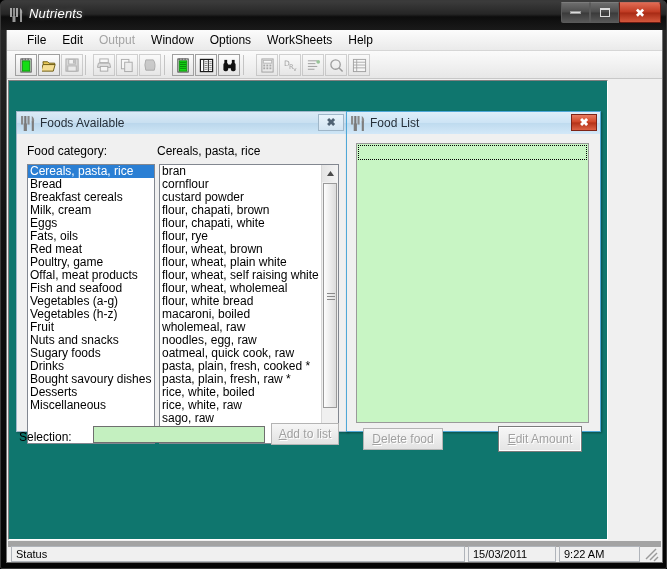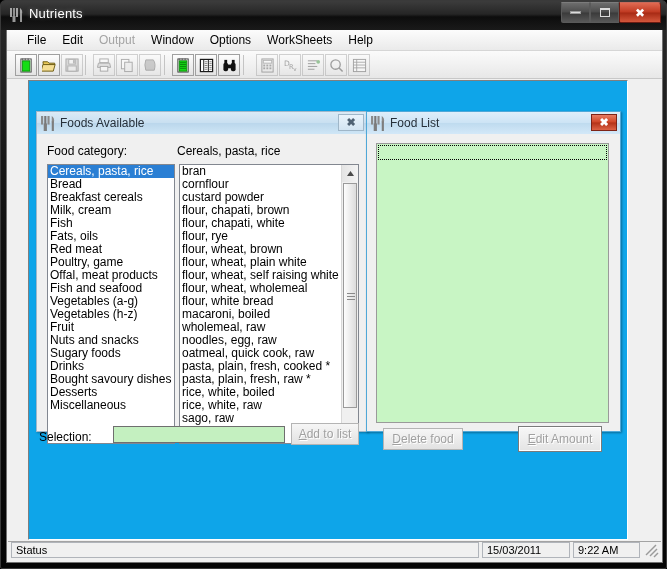--- a/index.html
+++ b/index.html
@@ -21,20 +21,21 @@
     border: 1px solid #3a3a3a;
     border-radius: 5px 5px 2px 2px;
   }
 
   
   #titlebar {
     position: absolute; left: 0; top: 0;
     width: 665px; height: 29px;
     background: linear-gradient(to bottom, #3c3c3c 0%, #262626 45%, #0d0d0d 55%, #1a1a1a 100%);
     border-radius: 4px 4px 0 0;
+    font-style: italic;
   }
   #title-grip {
     position: absolute; left: 9px; top: 7px;
     width: 13px; height: 14px;
     opacity: .75;
   }
   #title-text {
     position: absolute; left: 28px; top: 5px;
     color: #ffffff;
     font-size: 13px;
@@ -127,26 +128,25 @@
     border-top-color: #fafafa; border-left-color: #fafafa;
     background: linear-gradient(to bottom, #f2f2f2, #d8d8d8);
     display: flex; align-items: center; justify-content: center;
     font-size: 7px; color: #000;
   }
 
   
   #mdi {
     position: absolute; left: 1px; top: 50px;
     width: 600px; height: 460px;
-    background: #0ea5e9;
+    background: #0f766e;
     border-top: 1px solid #7f7f7f;
     border-left: 1px solid #7f7f7f;
     border-right: 1px solid #ffffff;
     border-bottom: 1px solid #ffffff;
-    margin-left: 20px;
   }
 
   
   .mdi-win { position: absolute; background: #f0f0f0; }
 
   #win-foods {
     left: 7px; top: 30px;
     width: 332px; height: 321px;
     border: 1px solid #9fb8cb;
     box-shadow: 1px 1px 2px rgba(0,0,0,.3);
@@ -285,36 +285,36 @@
     background: linear-gradient(to bottom, #f7f7f7 0%, #e4e4e4 100%);
     box-shadow: inset 0 0 0 1px #ffffff;
     text-align: right;
   }
 
   
   #statusbar {
     position: absolute; left: 1px; bottom: 1px;
     width: 653px; height: 20px;
     background: #f0f0f0;
-    border-top: 1px solid #a3a3a3;
-    display: flex; 
+    border-top: 6px solid #a3a3a3;
+    display: flex; align-items: center;
   }
   .sb-panel {
     height: 16px;
     margin-left: 3px;
     border: 1px solid #b0b4ba;
     background: #f0f0f0;
     font-size: 11px;
     color: #000;
     display: flex; align-items: center;
     padding-left: 4px;
   }
   #sb-status { flex: 1; }
   #sb-date { width: 88px; }
-  #sb-time { width: 67px; }
+  #sb-time { width: 81px; }
   #sb-grip { width: 16px; height: 16px; margin-left: 3px; margin-right: 2px; }
 </style>
 </head>
 <body>
 
 <div id="app-window">
 
   <div id="titlebar">
     <svg id="title-grip" viewBox="0 0 13 14">
       <rect x="0" y="0" width="2" height="9" fill="#cfcfcf"></rect>
@@ -531,21 +531,21 @@
         <div class="mdi-body">
           <div id="lbl-category" class="fld-label">Food category:</div>
           <div id="lbl-category-value" class="fld-label">Cereals, pasta, rice</div>
 
           <div id="list-categories" class="listbox">
             <div class="lb-inner" id="cat-items">
                 <div class="lb-item selected">Cereals, pasta, rice</div>
                 <div class="lb-item">Bread</div>
                 <div class="lb-item">Breakfast cereals</div>
                 <div class="lb-item">Milk, cream</div>
-                <div class="lb-item">Fish</div>
+                <div class="lb-item">Eggs</div>
                 <div class="lb-item">Fats, oils</div>
                 <div class="lb-item">Red meat</div>
                 <div class="lb-item">Poultry, game</div>
                 <div class="lb-item">Offal, meat products</div>
                 <div class="lb-item">Fish and seafood</div>
                 <div class="lb-item">Vegetables (a-g)</div>
                 <div class="lb-item">Vegetables (h-z)</div>
                 <div class="lb-item">Fruit</div>
                 <div class="lb-item">Nuts and snacks</div>
                 <div class="lb-item">Sugary foods</div>

